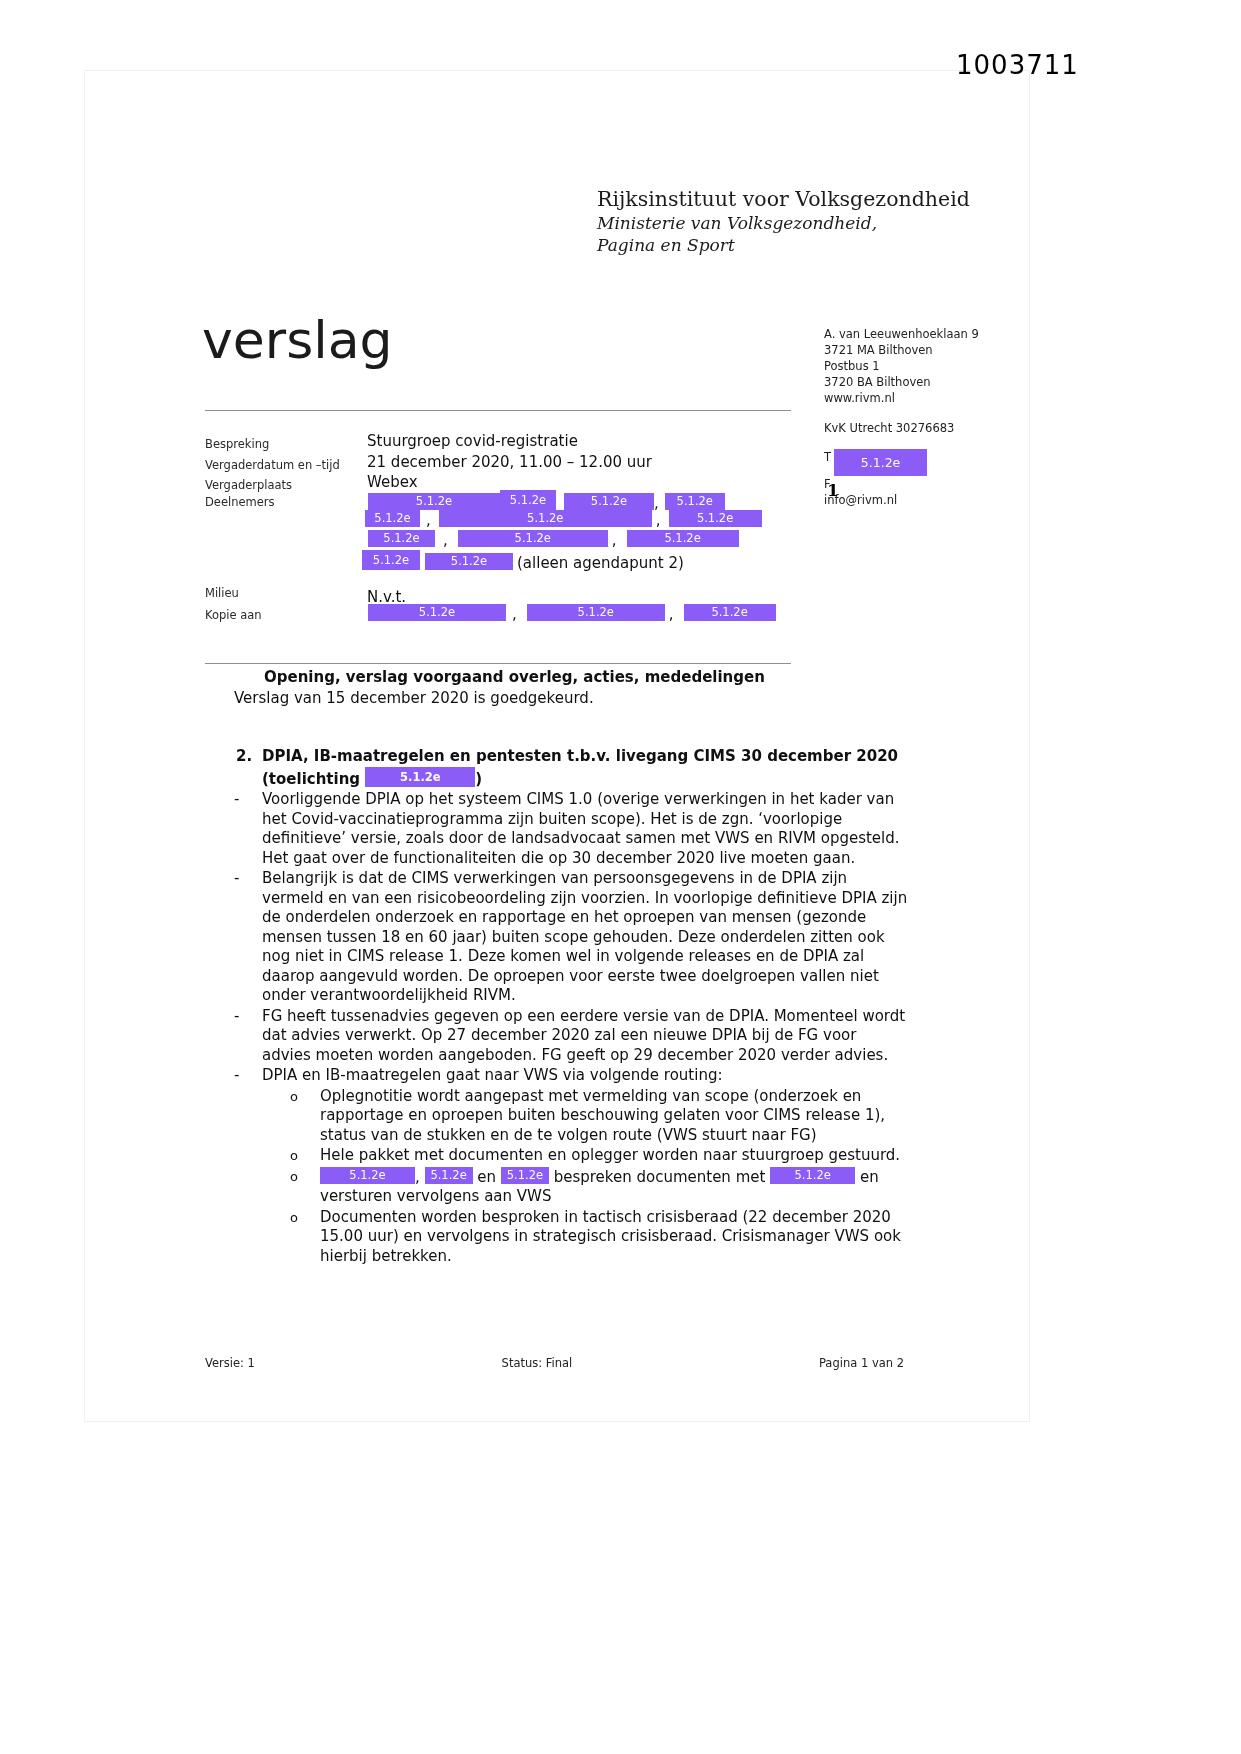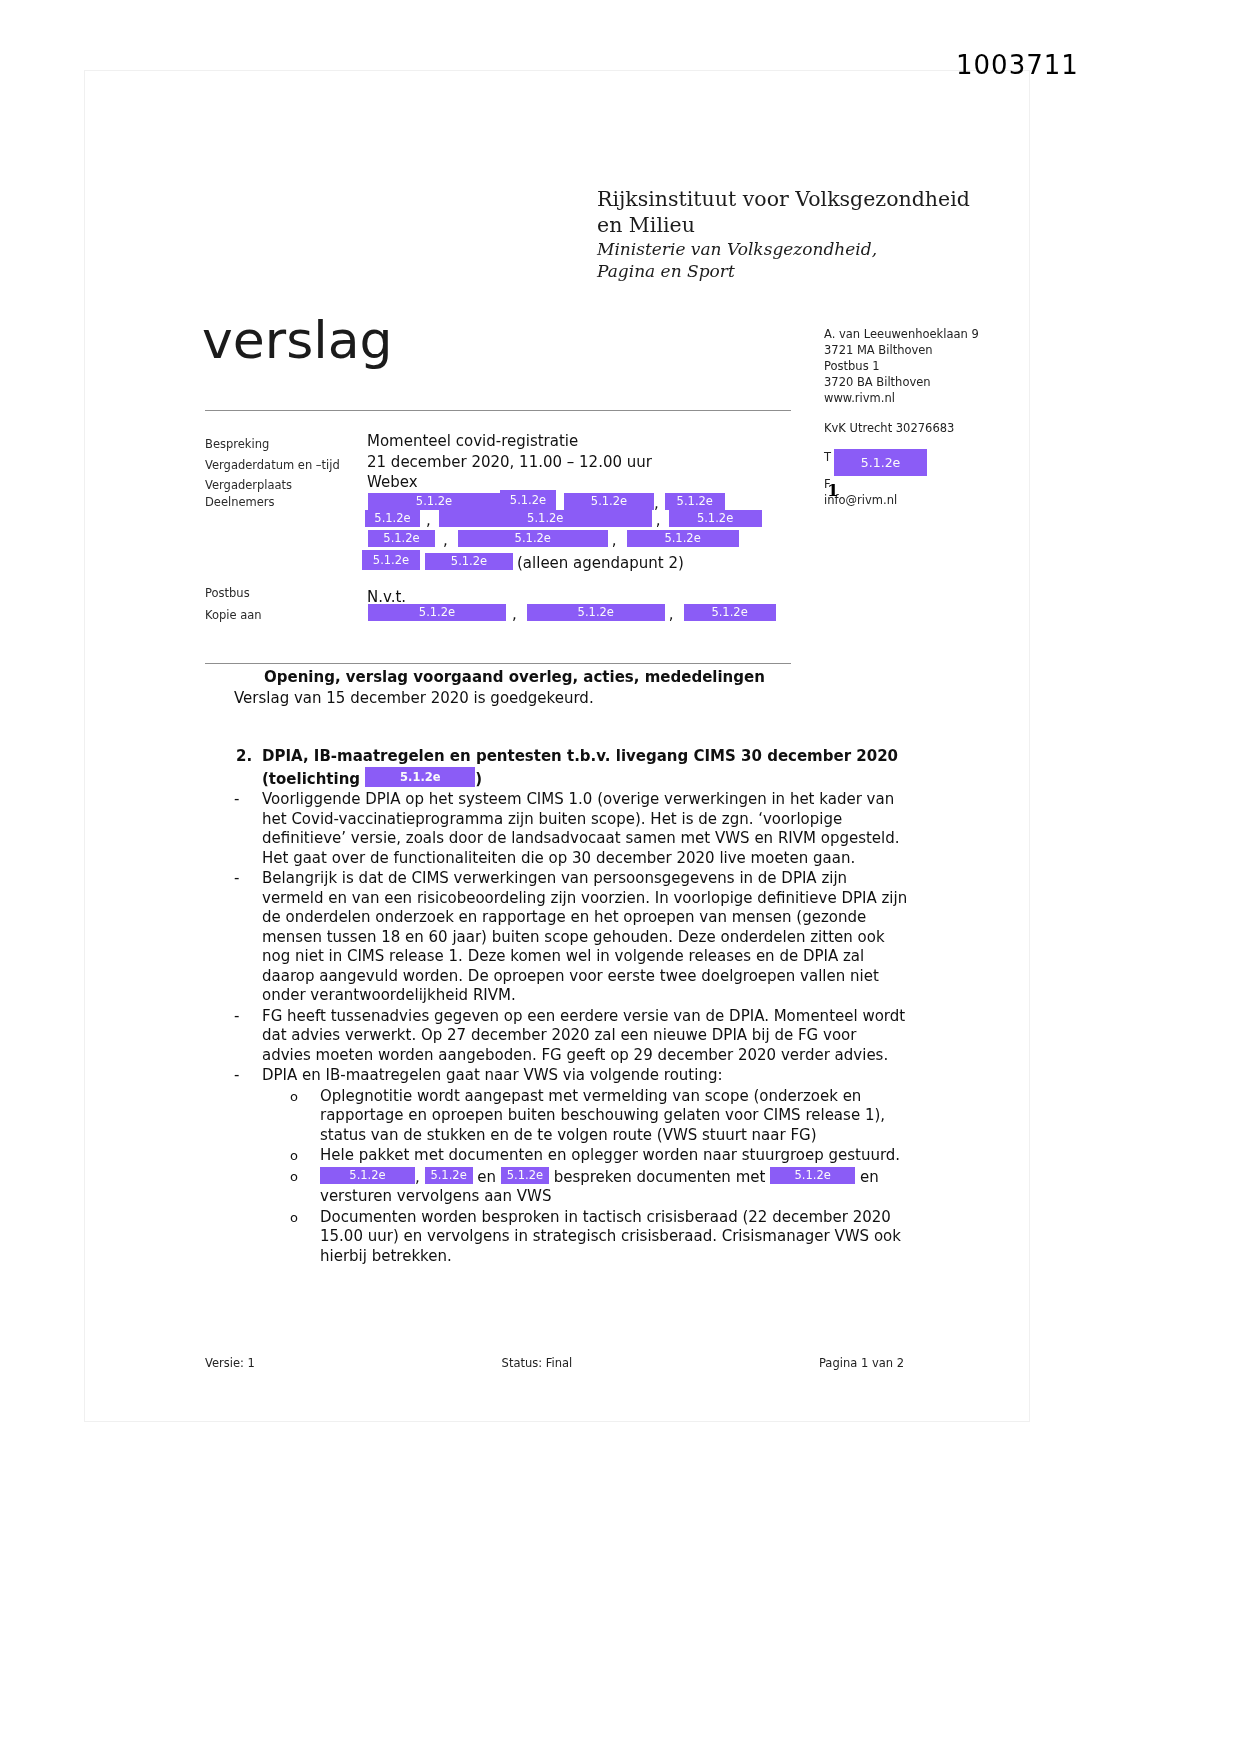--- a/index.html
+++ b/index.html
@@ -68,21 +68,20 @@
 </head>
 <body>
 
 <div class="page">
   <div class="scan-edge"></div>
 
   <div class="doc-number">1003711</div>
 
   <div class="letterhead">
     <div class="org-line">Rijksinstituut voor Volksgezondheid</div>
-    <div class="org-line">en Milieu</div>
     <div class="ministry-line">Ministerie van Volksgezondheid,</div>
     <div class="ministry-line">Pagina en Sport</div>
   </div>
 
   <div class="doc-title">verslag</div>
 
   <div class="contact">
     <div>A. van Leeuwenhoeklaan 9</div>
     <div>3721 MA Bilthoven</div>
     <div>Postbus 1</div>
@@ -96,21 +95,21 @@
     <div>F</div>
     <div class="email-row">
       <span>info@rivm.nl</span>
       <span class="scan-artifact">1</span>
     </div>
   </div>
 
   <div class="hrule rule-1"></div>
 
   <div class="meta-label" style="top:437px;">Bespreking</div>
-  <div class="meta-value" style="top:432px;">Momenteel covid-registratie</div>
+  <div class="meta-value" style="top:432px;">Stuurgroep covid-registratie</div>
 
   <div class="meta-label" style="top:458px;">Vergaderdatum en –tijd</div>
   <div class="meta-value" style="top:453px;">21 december 2020, 11.00 – 12.00 uur</div>
 
   <div class="meta-label" style="top:478px;">Vergaderplaats</div>
   <div class="meta-value" style="top:473px;">Webex</div>
 
   <div class="meta-label" style="top:495px;">Deelnemers</div>
 
   <div class="dln-row" style="top:490px;">
@@ -119,21 +118,21 @@
   <div class="dln-row" style="top:510px;">
     <span class="redact" style="width:55px; margin-left:3px;">5.1.2e</span><span class="sep" style="margin-left:6px;">,</span><span class="redact" style="width:213px; margin-left:8px;">5.1.2e</span><span class="sep" style="margin-left:4px;">,</span><span class="redact" style="width:93px; margin-left:8px;">5.1.2e</span>
   </div>
   <div class="dln-row" style="top:530px;">
     <span class="redact" style="width:67px; margin-left:6px;">5.1.2e</span><span class="sep" style="margin-left:8px;">,</span><span class="redact" style="width:150px; margin-left:10px;">5.1.2e</span><span class="sep" style="margin-left:4px;">,</span><span class="redact" style="width:112px; margin-left:10px;">5.1.2e</span>
   </div>
   <div class="dln-row" style="top:550px;">
     <span class="redact tall" style="width:58px;">5.1.2e</span><span class="redact" style="width:88px; margin-left:5px;">5.1.2e</span><span class="dln-note">(alleen agendapunt 2)</span>
   </div>
 
-  <div class="meta-label" style="top:586px;">Postbus</div>
+  <div class="meta-label" style="top:586px;">Milieu</div>
   <div class="meta-value" style="top:588px;">N.v.t.</div>
 
   <div class="meta-label" style="top:608px;">Kopie aan</div>
   <div class="dln-row" style="top:604px;">
     <span class="redact" style="width:138px; margin-left:6px;">5.1.2e</span><span class="sep" style="margin-left:6px;">,</span><span class="redact" style="width:138px; margin-left:10px;">5.1.2e</span><span class="sep" style="margin-left:4px;">,</span><span class="redact" style="width:92px; margin-left:10px;">5.1.2e</span>
   </div>
 
   <div class="hrule rule-2"></div>
 
   <div class="content">

